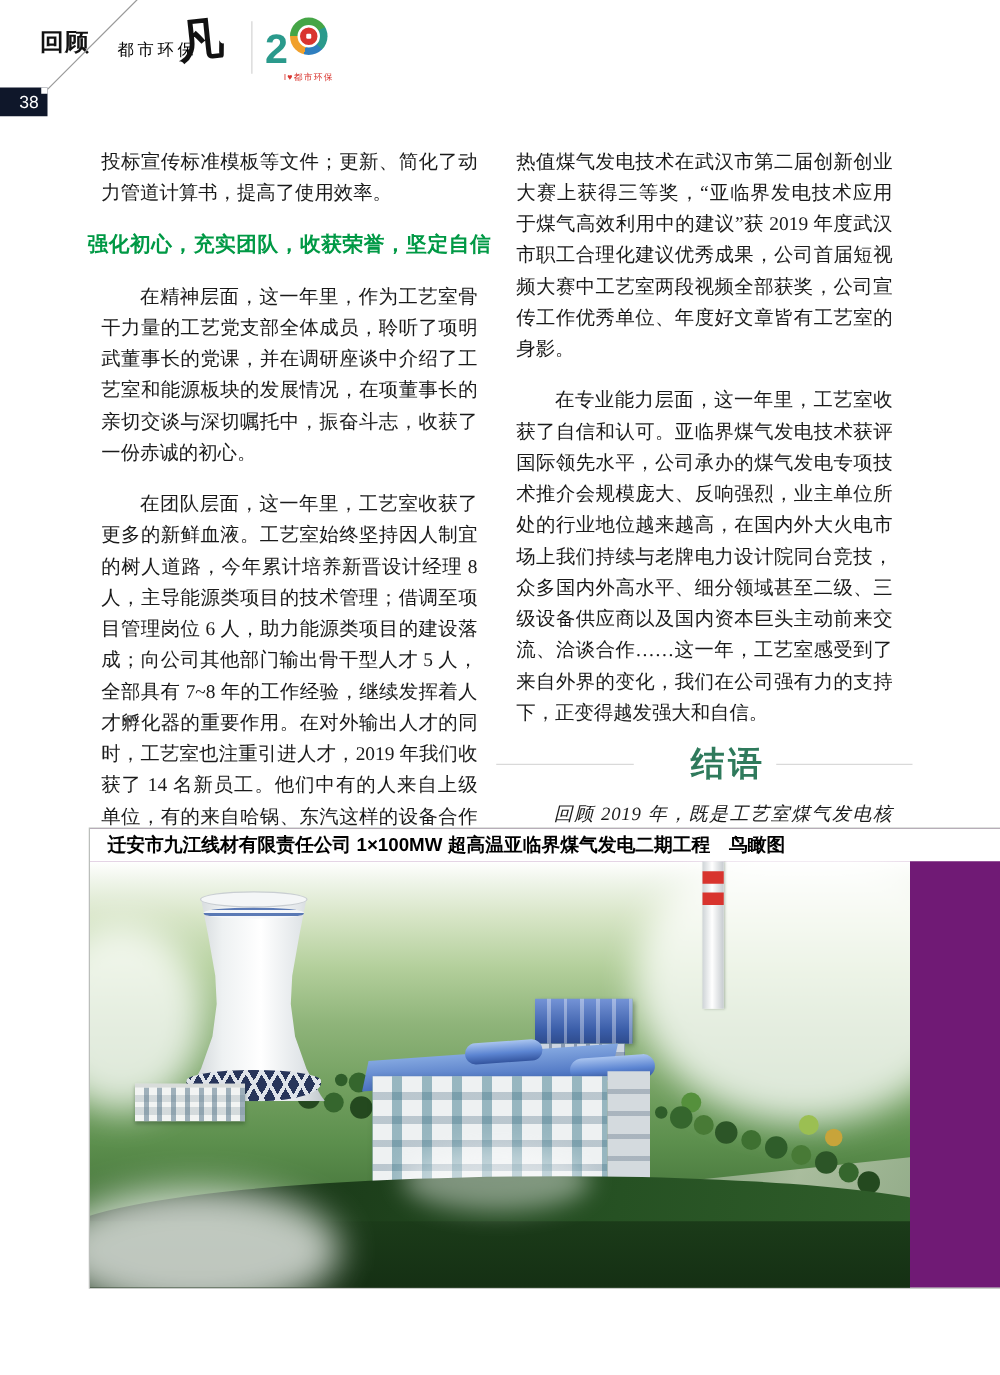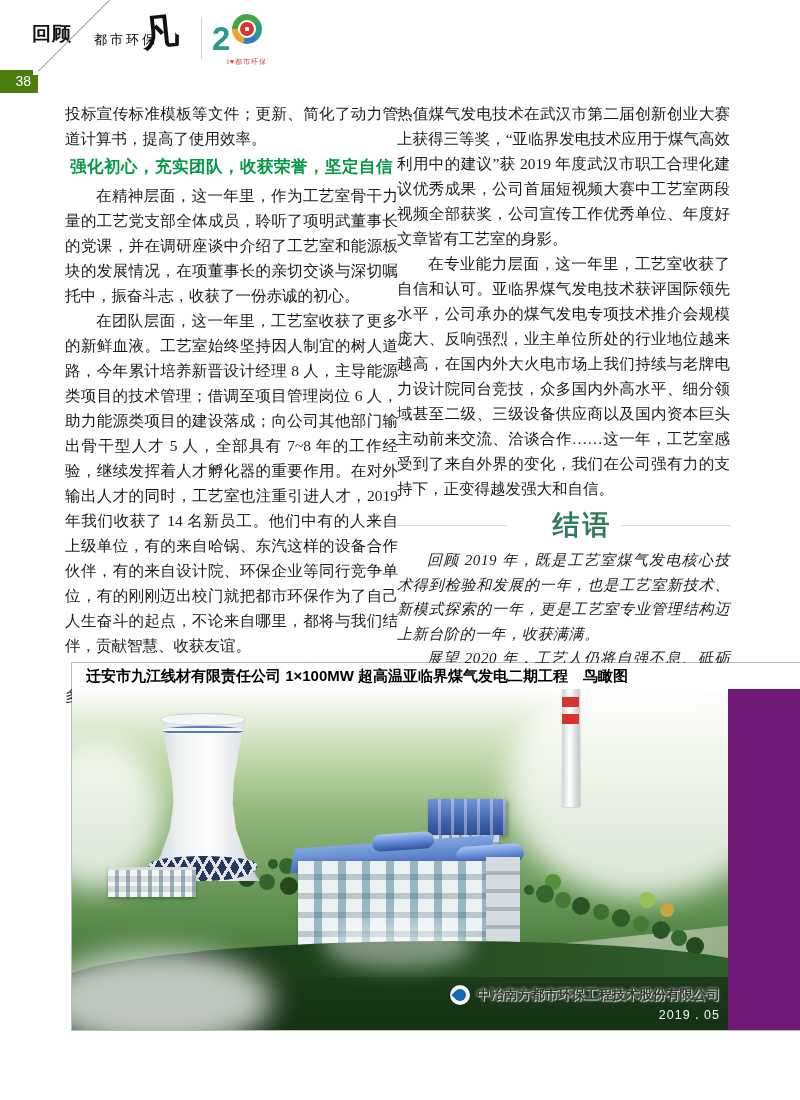--- a/index.html
+++ b/index.html
@@ -19,30 +19,30 @@
   .anniv{position:absolute;left:212px;top:14px;width:70px;}
   .anniv-2{display:inline-block;font-size:33px;font-weight:bold;color:#2a9a8c;
         font-family:"Liberation Sans","DejaVu Sans",sans-serif;line-height:34px;}
   .anniv-ring{display:inline-block;position:relative;width:30px;height:30px;border-radius:50%;
         vertical-align:6px;margin-left:2px;
         background:conic-gradient(from -40deg,#45a546 0 100deg,#2a9a8c 100deg 175deg,#2f7fbf 175deg 235deg,#f0a02c 235deg 310deg,#45a546 310deg 360deg);}
   .anniv-ring-center{position:absolute;inset:6px;border-radius:50%;background:#d9342e;border:2px solid #fff;}
   .anniv-ring-dot{position:absolute;left:5px;top:5px;width:4px;height:4px;background:#fff;border-radius:1px;}
   .anniv-tagline{margin-top:1px;font-size:7px;color:#d9342e;letter-spacing:1px;text-align:center;
         font-family:"Liberation Sans","DejaVu Sans",sans-serif;}
-  .page-badge{position:absolute;left:0;top:70px;width:38px;height:23px;background:#4d7c0f;}
+  .page-badge{position:absolute;left:0;top:70px;width:38px;height:23px;background:#0f172a;}
   .page-badge .notch{position:absolute;right:0;top:0;width:5px;height:5px;background:#fff;}
   .page-badge .num{position:absolute;right:7px;top:3px;color:#fff;font-size:14px;
         font-family:"Liberation Sans","DejaVu Sans",sans-serif;}
 
   
   .col{position:absolute;top:101px;width:333px;font-size:15.5px;line-height:25px;text-align:justify;}
   .col-left{left:65px;}
   .col-right{left:397px;}
-  .col p{margin:0;}
+  .col p{margin:16px;}
   .indent{text-indent:2em;}
   .green-heading{color:#009945;font-weight:bold;text-align:center;font-size:16.5px;line-height:26px;
         margin:3px 0 3px 0;}
   .green-heading .gh2{letter-spacing:0.5px;}
   .concl-head{display:flex;align-items:center;gap:8px;margin:12px 0 10px 0;}
   .concl-rule{flex:1;height:1px;background:#d9d9d9;}
   .concl-title{font-size:27px;font-weight:bold;color:#2f7a5c;letter-spacing:3px;
         font-family:"Liberation Serif","DejaVu Serif",serif;margin-left:38px;}
   .kai{font-style:italic;font-size:15px;line-height:24.5px;letter-spacing:0.6px;}
   .byline{text-align:right;font-weight:bold;font-style:normal;font-size:15px;margin-top:7px;
@@ -216,25 +216,16 @@
       <div class="building-side"></div>
 
       <div class="road"></div>
       <div class="treeband trees-right"></div>
 
       <div class="hill-fg"></div>
       <div class="hill-fg2"></div>
       <div class="mist mist-bottomleft"></div>
       <div class="mist mist-center"></div>
 
-      <div class="watermark">
-        <div class="wm-row">
-          <span class="wm-logo">
-              <span class="wm-logo-swirl"></span>
-            </span>
-          <span class="wm-company">中冶南方都市环保工程技术股份有限公司</span>
-        </div>
-        <div class="wm-date">2019．05</div>
-      </div>
     </div>
   </div>
 
 </div>
 
 </body></html>

